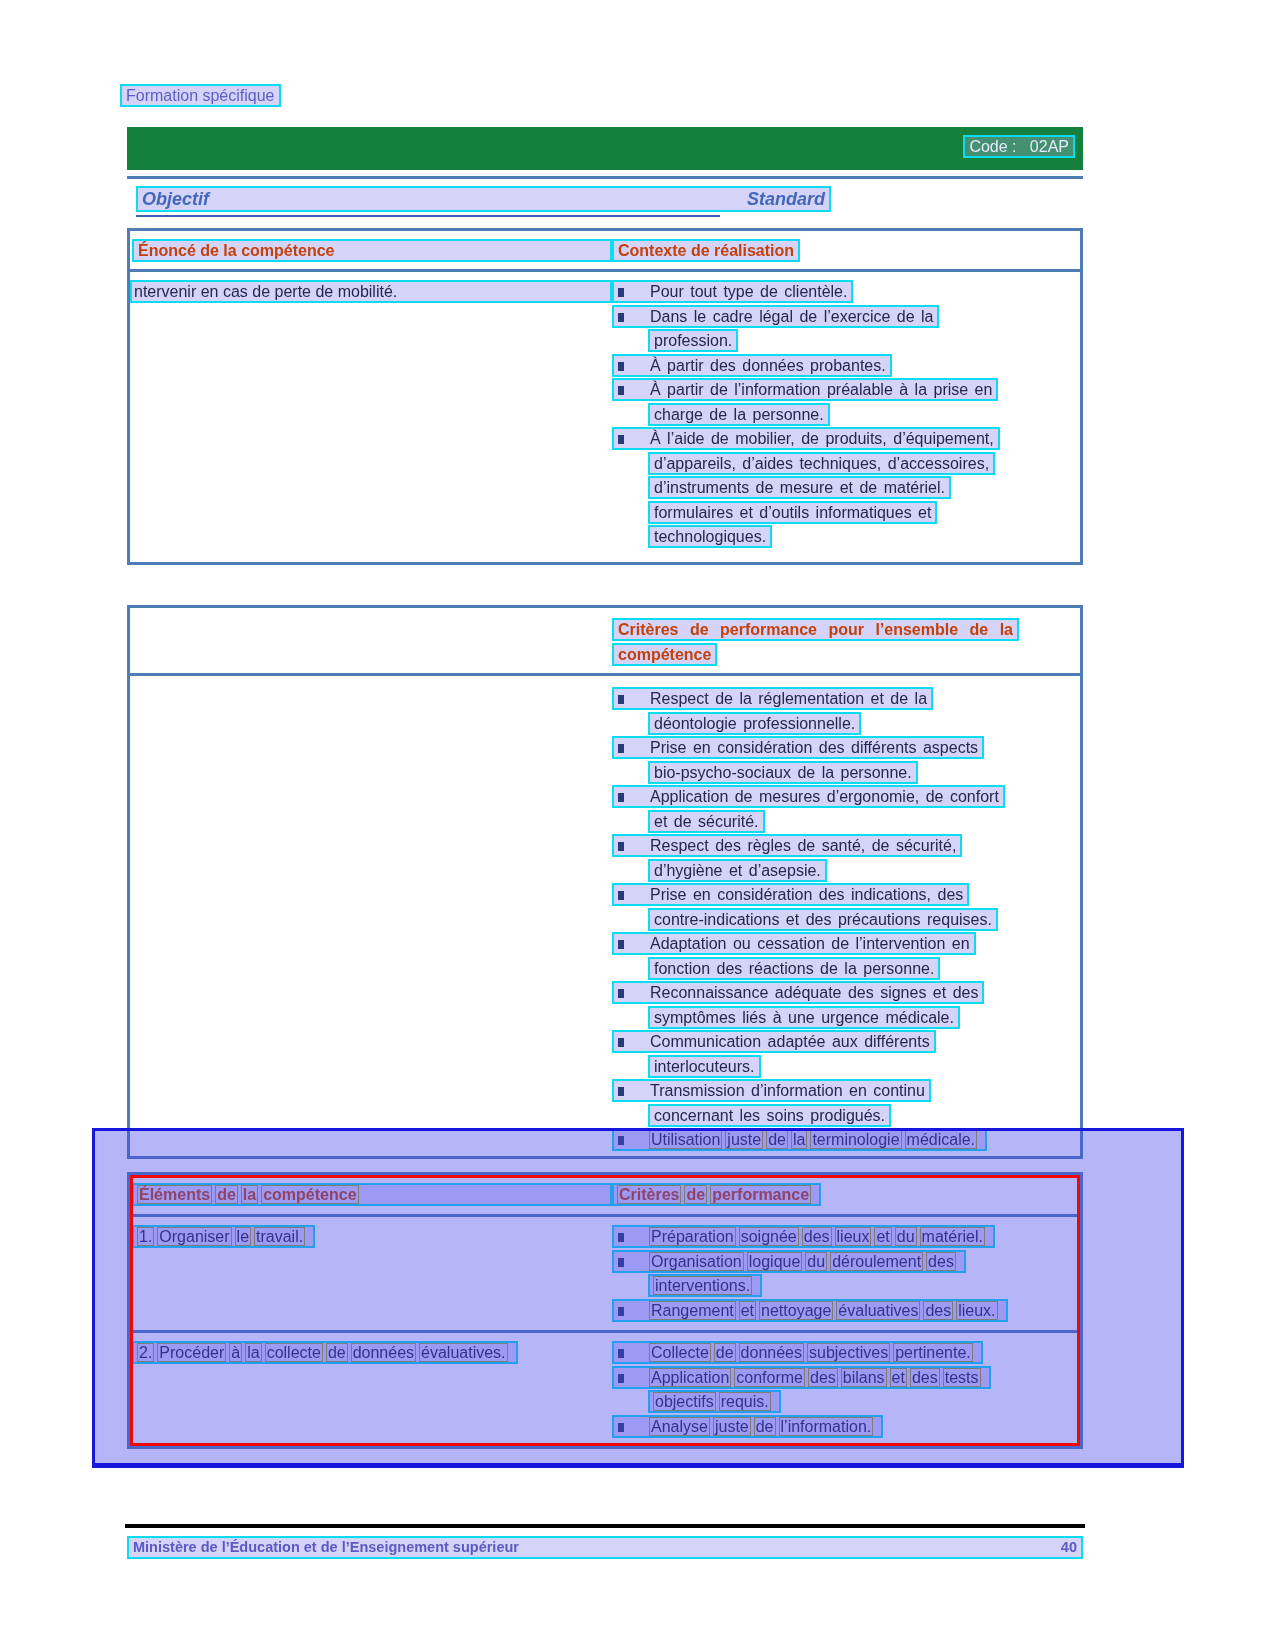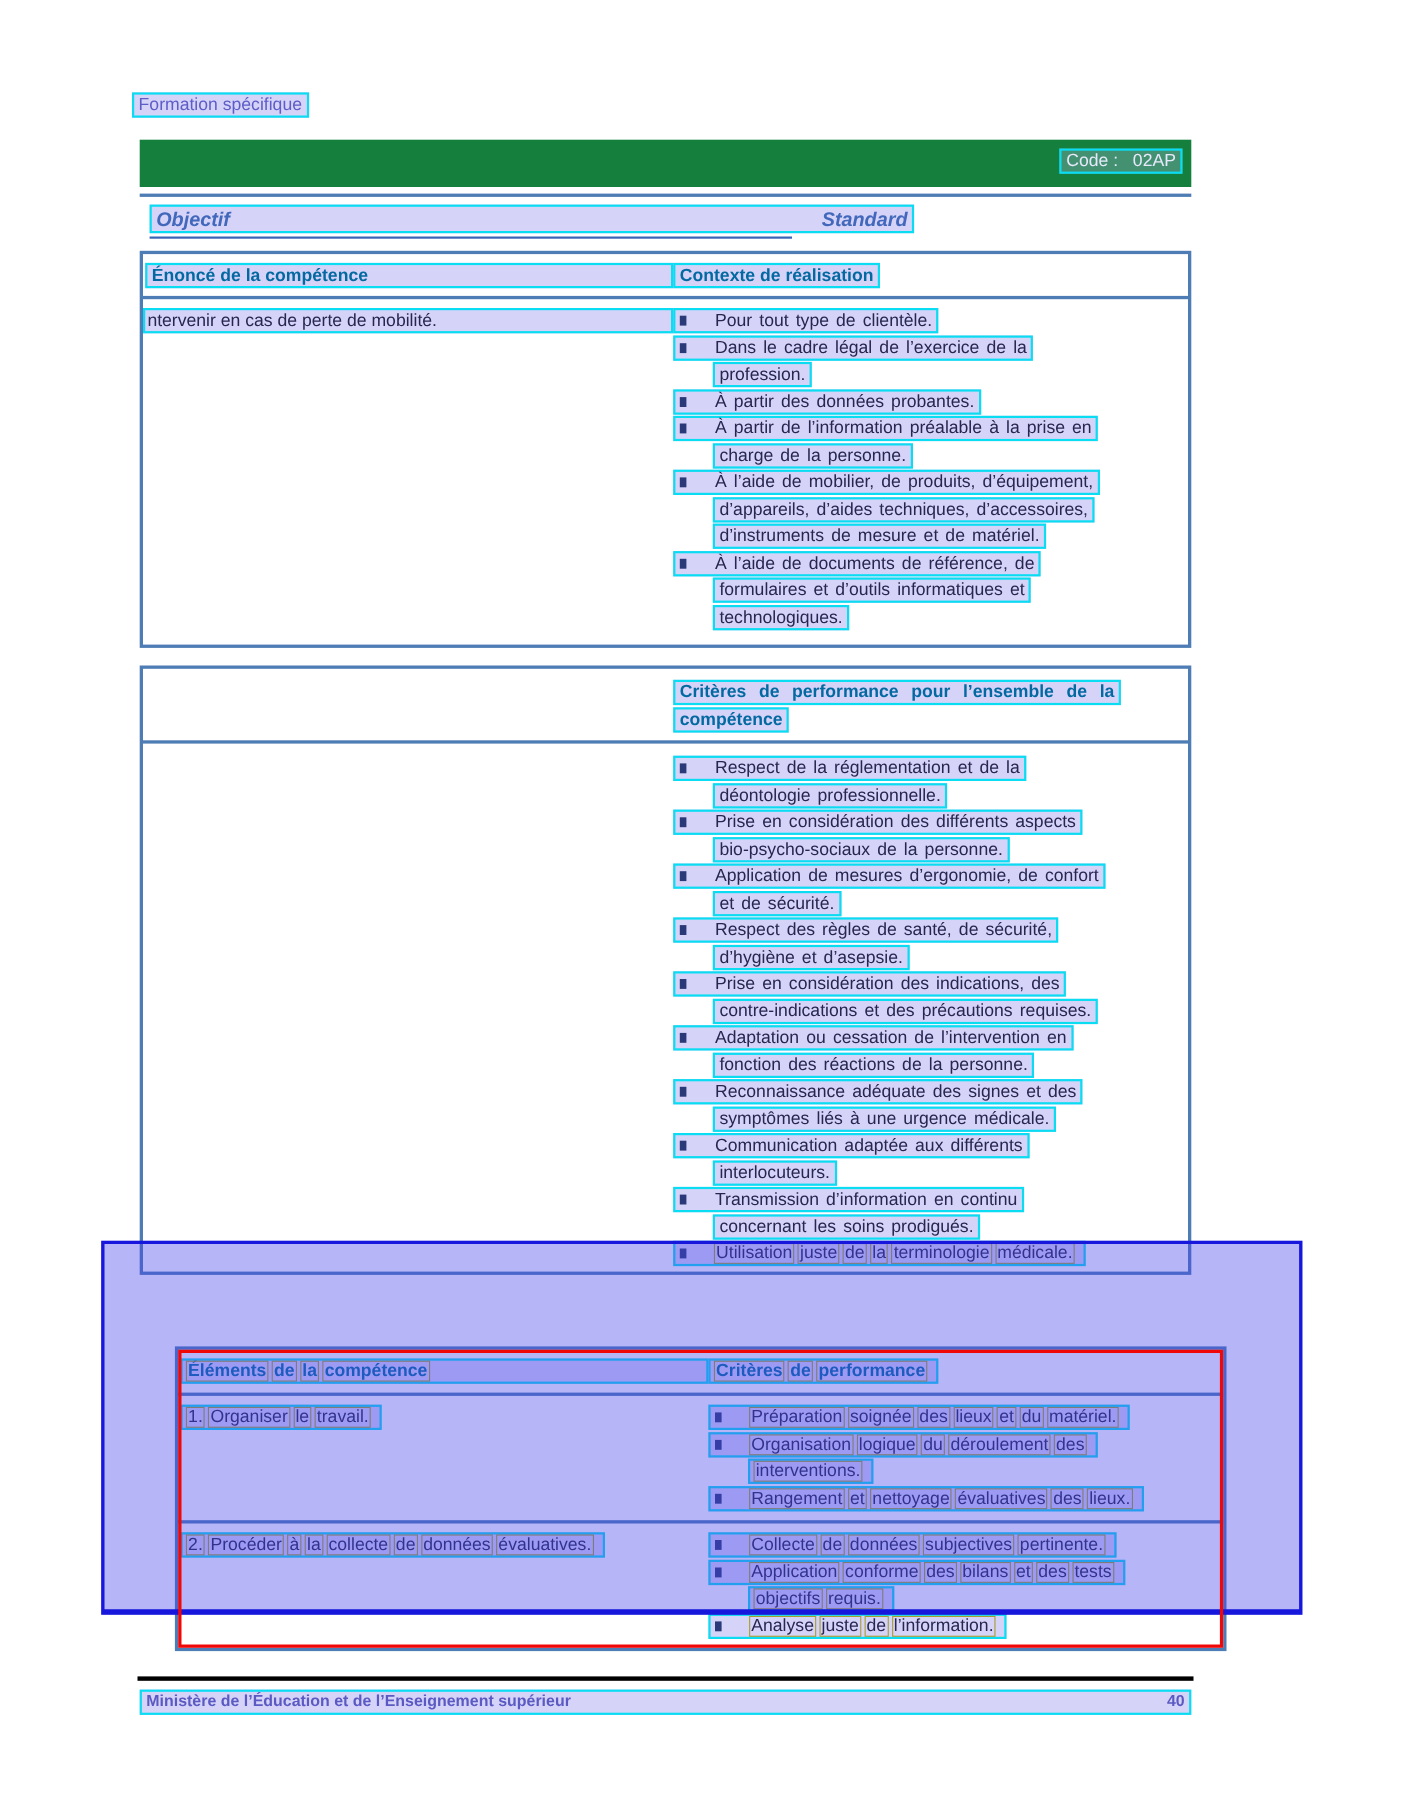--- a/index.html
+++ b/index.html
@@ -2,21 +2,21 @@
 <html><head>
 <meta charset="utf-8">
 <style>
   html,body{margin:0;padding:0;background:#ffffff;}
   .page{position:relative;width:1275px;height:1651px;background:#ffffff;overflow:hidden;
         font-family:"Liberation Sans",sans-serif;color:#26264f;}
 
   
   .hl{display:inline-block;border:2px solid #0adcf2;background:rgba(173,168,243,0.5);
       padding:1px 4px;font-size:16px;line-height:17px;color:#26264f;vertical-align:top;}
-  .hlb{font-weight:700;color:#0369a1;}
+  .hlb{font-weight:700;color:#c2410c;}
   .wfill{display:block;width:100%;box-sizing:border-box;}
   .flush{padding-left:2px;}
 
   
   .top-label{position:absolute;left:120px;top:84px;}
   .top-label .hl{color:#5d5dc6;}
 
   
   .header-bar{position:absolute;left:127px;top:127px;width:956px;height:43px;background:#15803d;}
   .code-chip{position:absolute;right:8px;top:8px;}
@@ -49,21 +49,21 @@
   .t2-head{padding:10px 6px 6px 482px;border-bottom:3px solid #4e7cb4;}
   .spread{word-spacing:7px;}
   #table2 .t-body{padding:11px 0 3px 0;}
 
   
   .overlay{position:absolute;left:92px;top:1128px;width:1092px;height:340px;
            background:rgba(70,70,235,0.40);border:3px solid #1616dc;border-bottom-width:5px;
            box-sizing:border-box;z-index:40;}
 
   
-  #table3{top:1224px;margin-left:32px;}
+  #table3{top:1172px;}
   .red-inset{position:absolute;left:0;top:0;right:0;bottom:0;border:3px solid #f00808;z-index:60;pointer-events:none;}
   #table3 .t-head{padding:8px 0 8px 0;}
   .t3-row{display:flex;padding:8px 0 7px 0;}
   .t3-row.sep{border-bottom:3px solid #4e7cb4;}
   .t3-left{width:482px;padding-left:2px;box-sizing:border-box;}
   .t3-right{flex:1;padding-right:6px;}
 
   
   .w{display:inline-block;outline:1.4px solid rgba(158,148,10,0.85);margin:0 5px 0 0;padding:0 1px;}
 
@@ -125,21 +125,20 @@
         <div class="bgrp">
           <div class="bline"><span class="hl"><span class="blt"></span><span class="bul-text">À partir de l’information préalable à la prise en</span></span></div>
           <div class="bline cont"><span class="hl bul-text">charge de la personne.</span></div>
         </div>
         <div class="bgrp">
           <div class="bline"><span class="hl"><span class="blt"></span><span class="bul-text">À l’aide de mobilier, de produits, d’équipement,</span></span></div>
           <div class="bline cont"><span class="hl bul-text">d’appareils, d’aides techniques, d’accessoires,</span></div>
           <div class="bline cont"><span class="hl bul-text">d’instruments de mesure et de matériel.</span></div>
         </div>
         <div class="bgrp">
-          <div class="bline"><span class="hl"><span class="blt"></span><span class="bul-text">À l’aide de documents de référence, de</span></span></div>
           <div class="bline cont"><span class="hl bul-text">formulaires et d’outils informatiques et</span></div>
           <div class="bline cont"><span class="hl bul-text">technologiques.</span></div>
         </div>
 
       </div>
     </div>
   </div>
 
   <div class="tbl" id="table2">
     <div class="t2-head">

